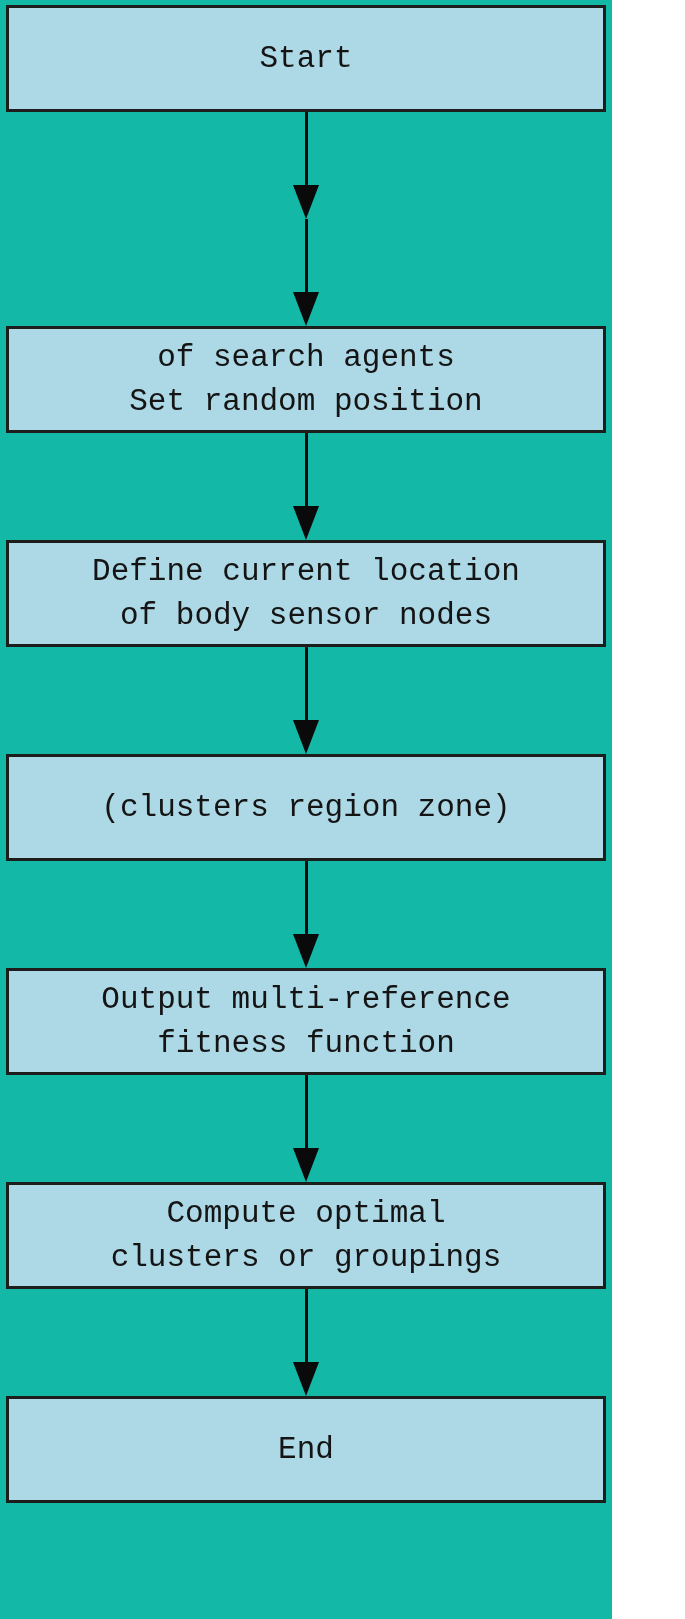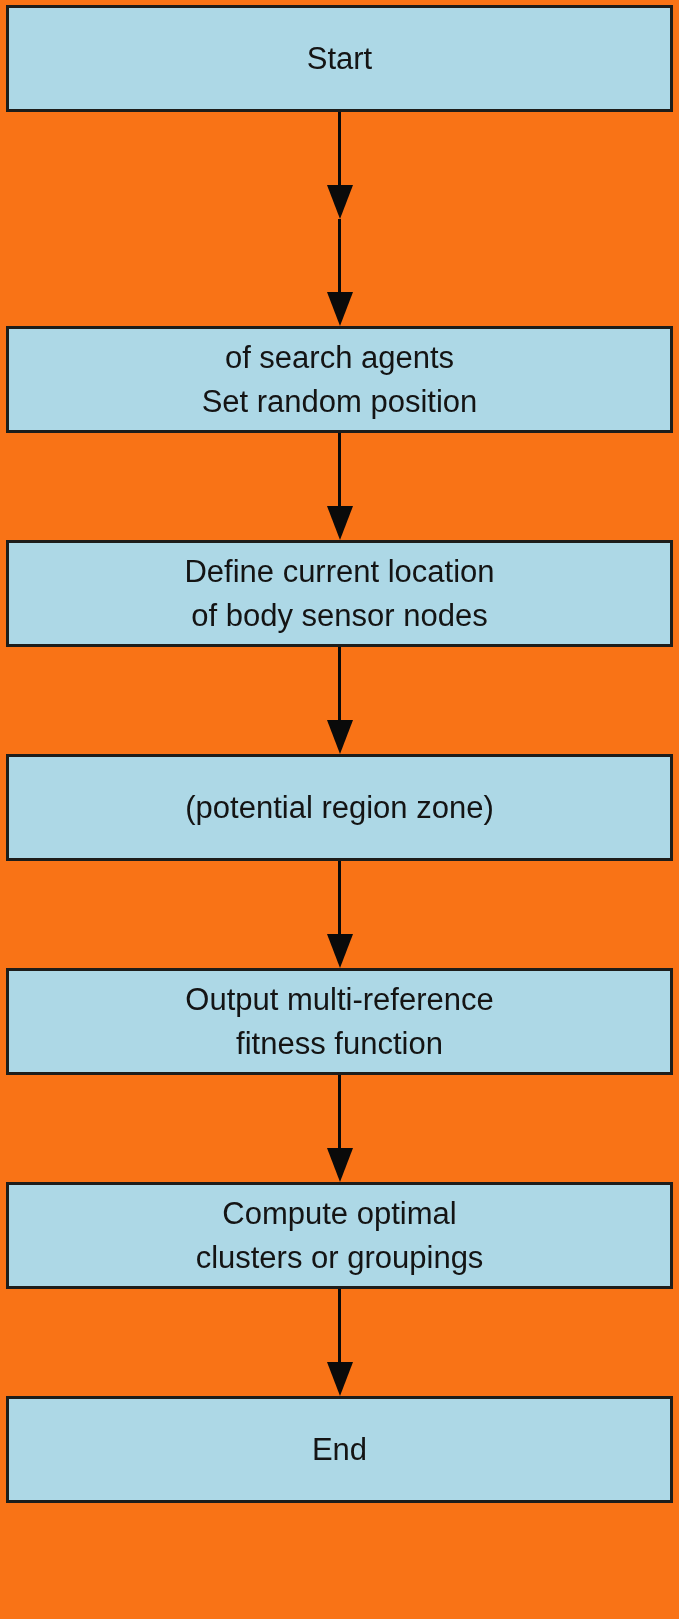--- a/index.html
+++ b/index.html
@@ -2,27 +2,27 @@
 <html><head>
 <meta charset="utf-8">
 <style>
   html, body {
     margin: 0;
     padding: 0;
     background: #ffffff;
   }
   .flowchart {
     box-sizing: border-box;
-    width: 679px;
+    width: 612px;
     height: 1619px;
     padding: 5px 6px 0 6px;
     display: flex;
     flex-direction: column;
-    font-family: Liberation Sans, sans-serif;
-    background: #f97316;
+    font-family: Liberation Mono, monospace;
+    background: #14b8a6;
     overflow: hidden;
   }
   .node {
     box-sizing: border-box;
     height: 107px;
     flex: 0 0 107px;
     border: 3px solid #1d1d1b;
     background: #add8e6;
     display: flex;
     flex-direction: column;
@@ -91,21 +91,21 @@
     <span class="nline">Define current location</span>
     <span class="nline">of body sensor nodes</span>
   </div>
 
   <div class="connector">
     <div class="shaft"></div>
     <div class="arrowhead"></div>
   </div>
 
   <div class="node">
-    <span class="nline">(potential region zone)</span>
+    <span class="nline">(clusters region zone)</span>
   </div>
 
   <div class="connector">
     <div class="shaft"></div>
     <div class="arrowhead"></div>
   </div>
 
   <div class="node">
     <span class="nline">Output multi-reference</span>
     <span class="nline">fitness function</span>

